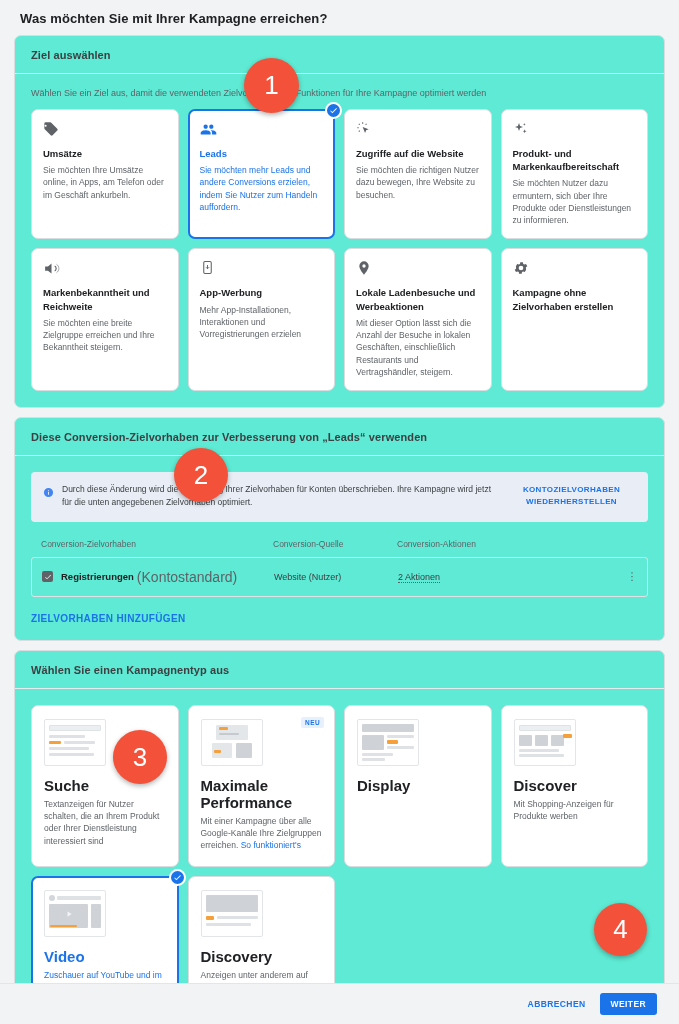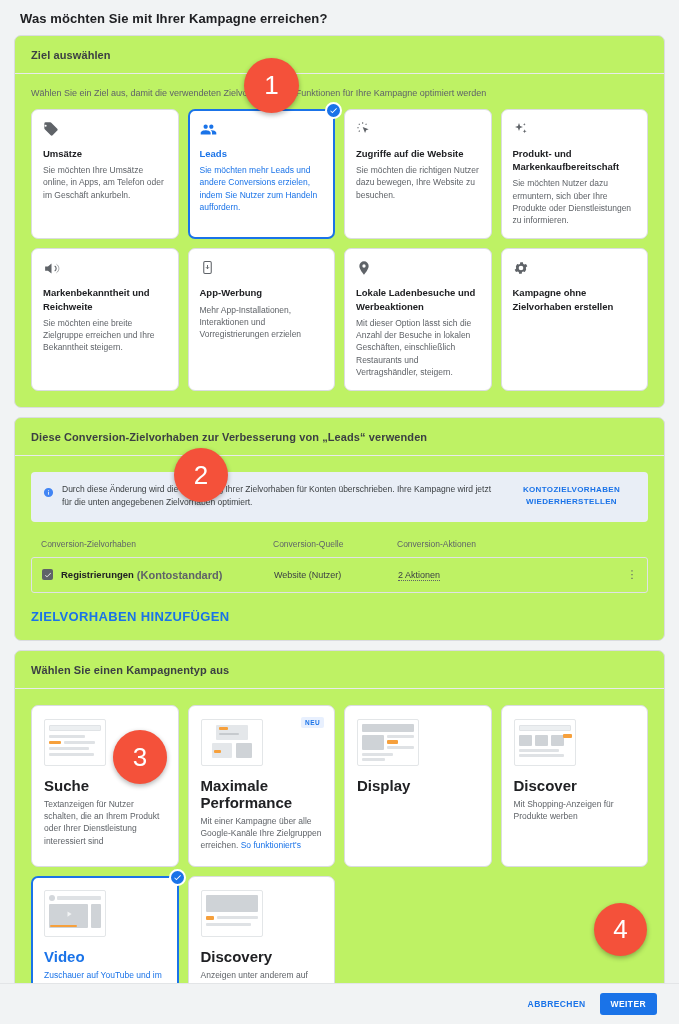--- a/index.html
+++ b/index.html
@@ -10,21 +10,21 @@
     -webkit-font-smoothing: antialiased;
   }
   .page { position: relative; width: 679px; height: 1024px; overflow: hidden; }
 
   .page-title {
     font-size: 13px; font-weight: bold; color: #202124;
     padding: 11px 0 0 20px; letter-spacing: .1px;
   }
 
   .card {
-    background: #bef264;
+    background: #5eead4;
     border: 1px solid #dadce0;
     border-radius: 7px;
     margin: 9px 14px 0 14px;
   }
   .card-header {
     font-size: 11px; color: #3c4043; font-weight: bold;
     padding: 13px 16px 12px 16px;
     border-bottom: 1px solid #e8eaed;
     letter-spacing: .1px;
   }
@@ -113,30 +113,30 @@
     font-size: 9px; color: #3c4043;
   }
   .chk {
     width: 11px; height: 11px; border-radius: 2px;
     background: #5f6368; display: inline-flex;
     align-items: center; justify-content: center;
     margin-right: 8px; flex: 0 0 auto;
   }
   .chk svg { display:block; }
   .goal-name { font-weight: bold; color: #202124; font-size: 9.5px; }
-  .goal-sub { color: #5f6368; font-size: 11px; font-weight: bold; }
+  .goal-sub { color: #5f6368; font-size: 14px; font-weight: normal; }
   .dotted-link {
     border-bottom: 1px dotted #5f6368; color: #3c4043; cursor: pointer;
   }
   .kebab {
     color: #5f6368; font-size: 11px; text-align: center; cursor: pointer;
     letter-spacing: 0; line-height: .8;
   }
   .add-goal {
-    font-size: 13px; font-weight: bold; color: #1a73e8;
+    font-size: 10px; font-weight: bold; color: #1a73e8;
     letter-spacing: .35px; margin-top: 16px; cursor: pointer;
   }
 
   
   .type-grid {
     display: grid; grid-template-columns: repeat(4, 1fr);
     gap: 9px;
   }
   .type-card {
     border: 1px solid #dadce0; border-radius: 7px;

